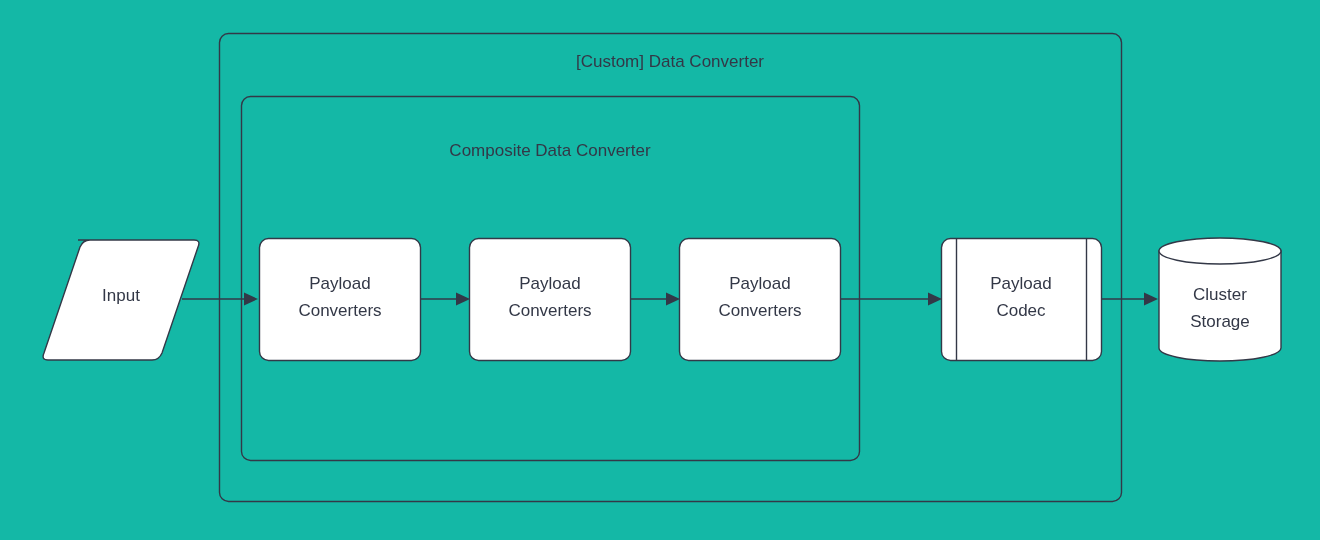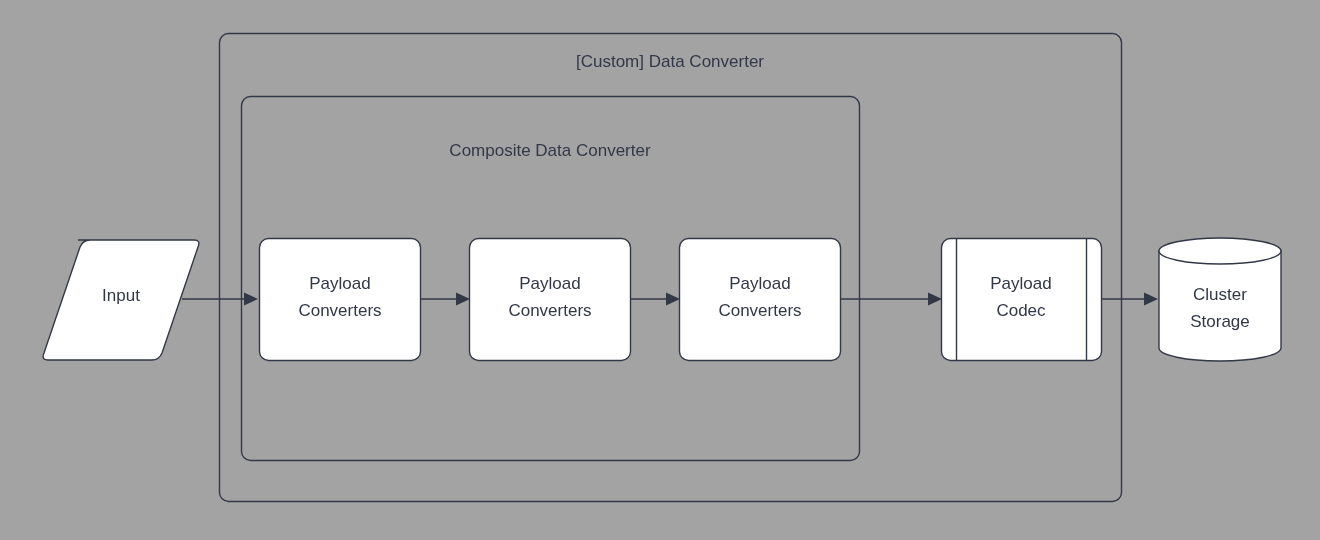--- a/index.html
+++ b/index.html
@@ -7,21 +7,21 @@
     padding: 0;
     background: #ffffff;
   }
   body {
     font-family: "Liberation Sans", sans-serif;
   }
   #canvas {
     position: relative;
     width: 1320px;
     height: 540px;
-    background: #a3a3a3;
+    background: #14b8a6;
     overflow: hidden;
   }
   #diagram-svg {
     position: absolute;
     left: 0;
     top: 0;
     width: 1320px;
     height: 540px;
   }
   .shape-stroke {

